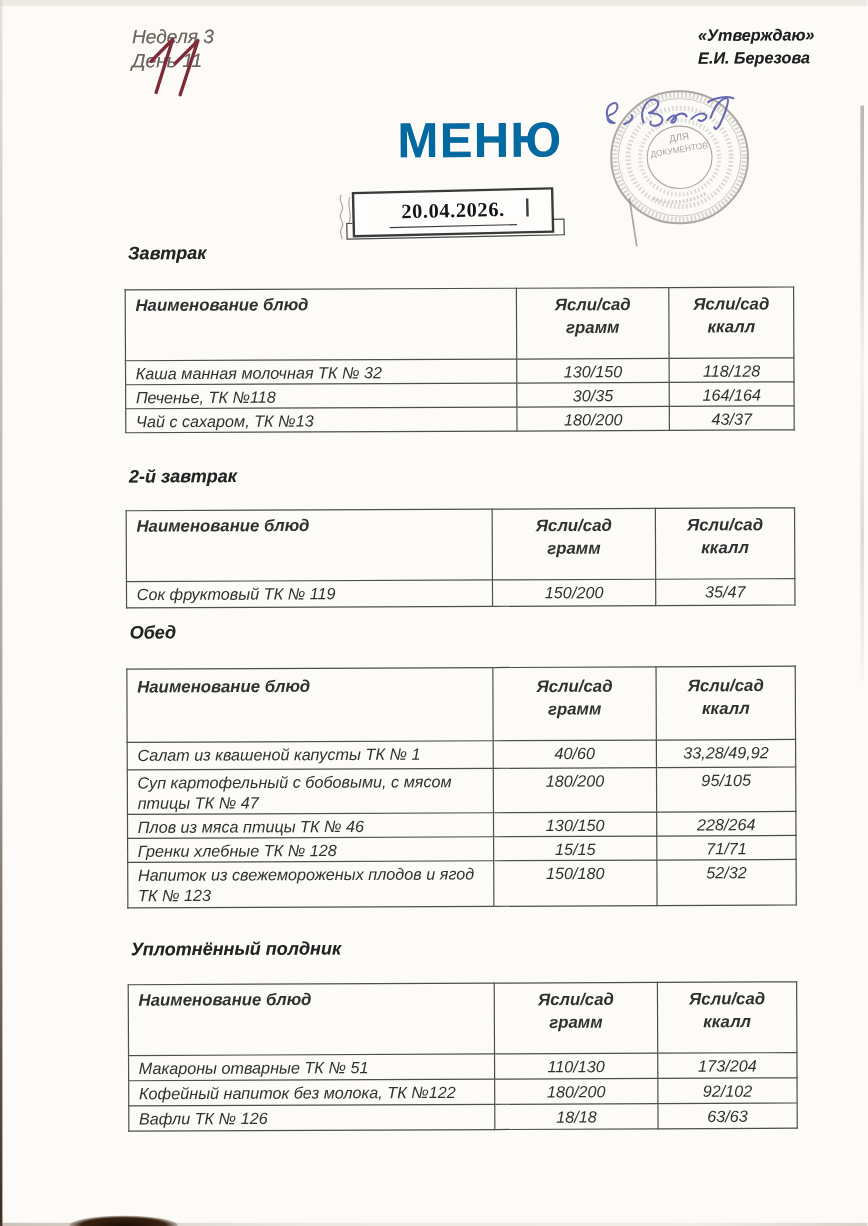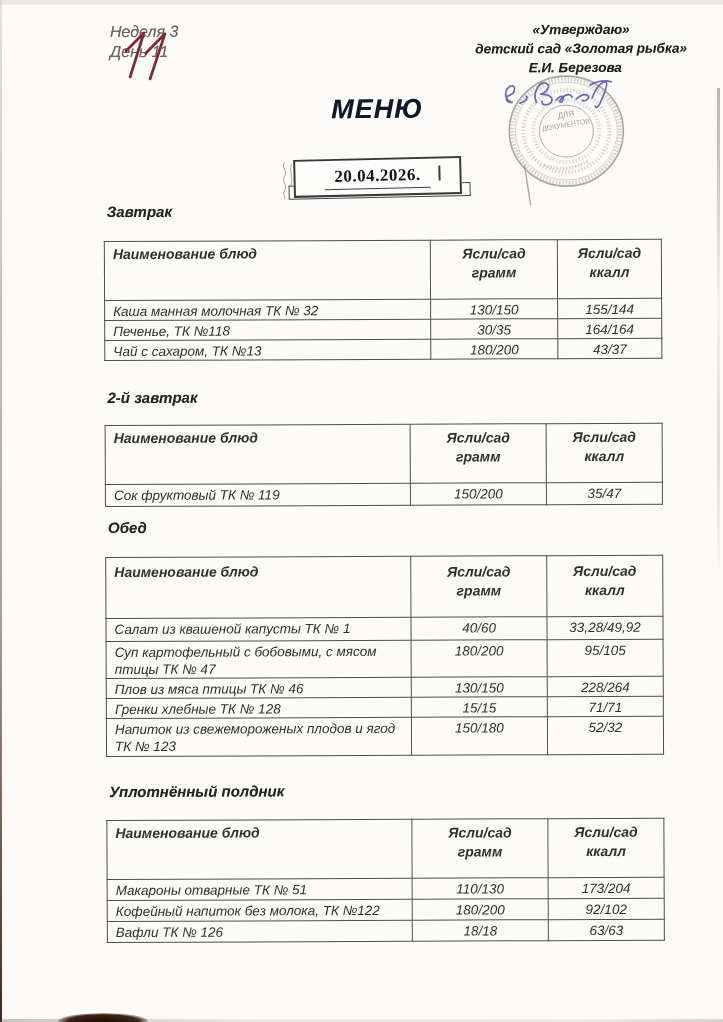--- a/index.html
+++ b/index.html
@@ -21,34 +21,34 @@
     position:absolute; left:112px;
     font-size:16px; font-style:italic; color:#6e645c;
   }
   .week-label { top:22px; }
   .day-label  { top:42px; }
   .handwritten-day { position:absolute; left:124px; top:26px; }
 
   
   .approval {
     position:absolute; top:21px; right:34px;
-    text-align:center; font-weight:bold; font-style:italic;
+    text-align:left; font-weight:bold; font-style:italic;
     font-size:13.5px; line-height:19px; color:#1e1e1e;
   }
   .approval div { white-space:nowrap; }
   .approval .last { padding-right:12px; }
 
   .stamp { position:absolute; left:502px; top:70px; pointer-events:none; }
   .signature { position:absolute; left:498px; top:74px; }
 
   
   .menu-title {
     position:absolute; left:333px; top:94px;
-    font-size:27px; font-weight:bold; font-style:italic;
-    letter-spacing:1px; color:#0f172a;
+    font-size:41px; font-weight:bold; 
+    letter-spacing:1px; color:#0369a1;
   }
 
   
   .date-slip-lower {
     position:absolute; left:290px; top:184px; width:182px; height:14px;
     border:1.6px solid #454545; background:#fdfcf9;
     transform:rotate(-0.9deg); z-index:1;
   }
   .date-slip {
     position:absolute; left:295px; top:158px; width:168px; height:38px;
@@ -141,21 +141,20 @@
 
   <svg class="handwritten-day" width="52" height="54" viewBox="0 0 52 54">
     <g stroke="#7d2b37" stroke-width="2.8" fill="none" stroke-linecap="round" stroke-linejoin="round">
       <path d="M4 24 L22 6 L8 50"></path>
       <path d="M24 26 L43 7 L28 52"></path>
     </g>
   </svg>
 
   <div class="approval soft">
     <div>«Утверждаю»</div>
-    <div>детский сад «Золотая рыбка»</div>
     <div class="last">Е.И. Березова</div>
   </div>
 
   <svg class="stamp" width="136" height="150" viewBox="0 0 136 150">
     <g fill="none" stroke="#a49d96" opacity="0.9">
       <ellipse cx="66" cy="62" rx="57" ry="55" stroke-width="1.6"></ellipse>
       <ellipse cx="66" cy="62" rx="51" ry="49" stroke-width="0.7" opacity="0.7"></ellipse>
       <ellipse cx="66" cy="62" rx="27" ry="26" stroke-width="0.9"></ellipse>
       <ellipse cx="66" cy="62" rx="54" ry="52" stroke-width="4.5" stroke-dasharray="1.6 1.7" opacity="0.45"></ellipse>
       <ellipse cx="66" cy="62" rx="43" ry="41" stroke-width="4" stroke-dasharray="1.5 1.8" opacity="0.4"></ellipse>
@@ -210,21 +209,21 @@
         <th class="num">
           <div>Ясли/сад</div>
           <div>ккалл</div>
         </th>
       </tr>
     </thead>
     <tbody>
       <tr>
         <td>Каша манная молочная ТК № 32</td>
         <td class="num">130/150</td>
-        <td class="num">155/144</td>
+        <td class="num">118/128</td>
       </tr>
       <tr>
         <td>Печенье, ТК №118</td>
         <td class="num">30/35</td>
         <td class="num">164/164</td>
       </tr>
       <tr>
         <td>Чай с сахаром, ТК №13</td>
         <td class="num">180/200</td>
         <td class="num">43/37</td>

